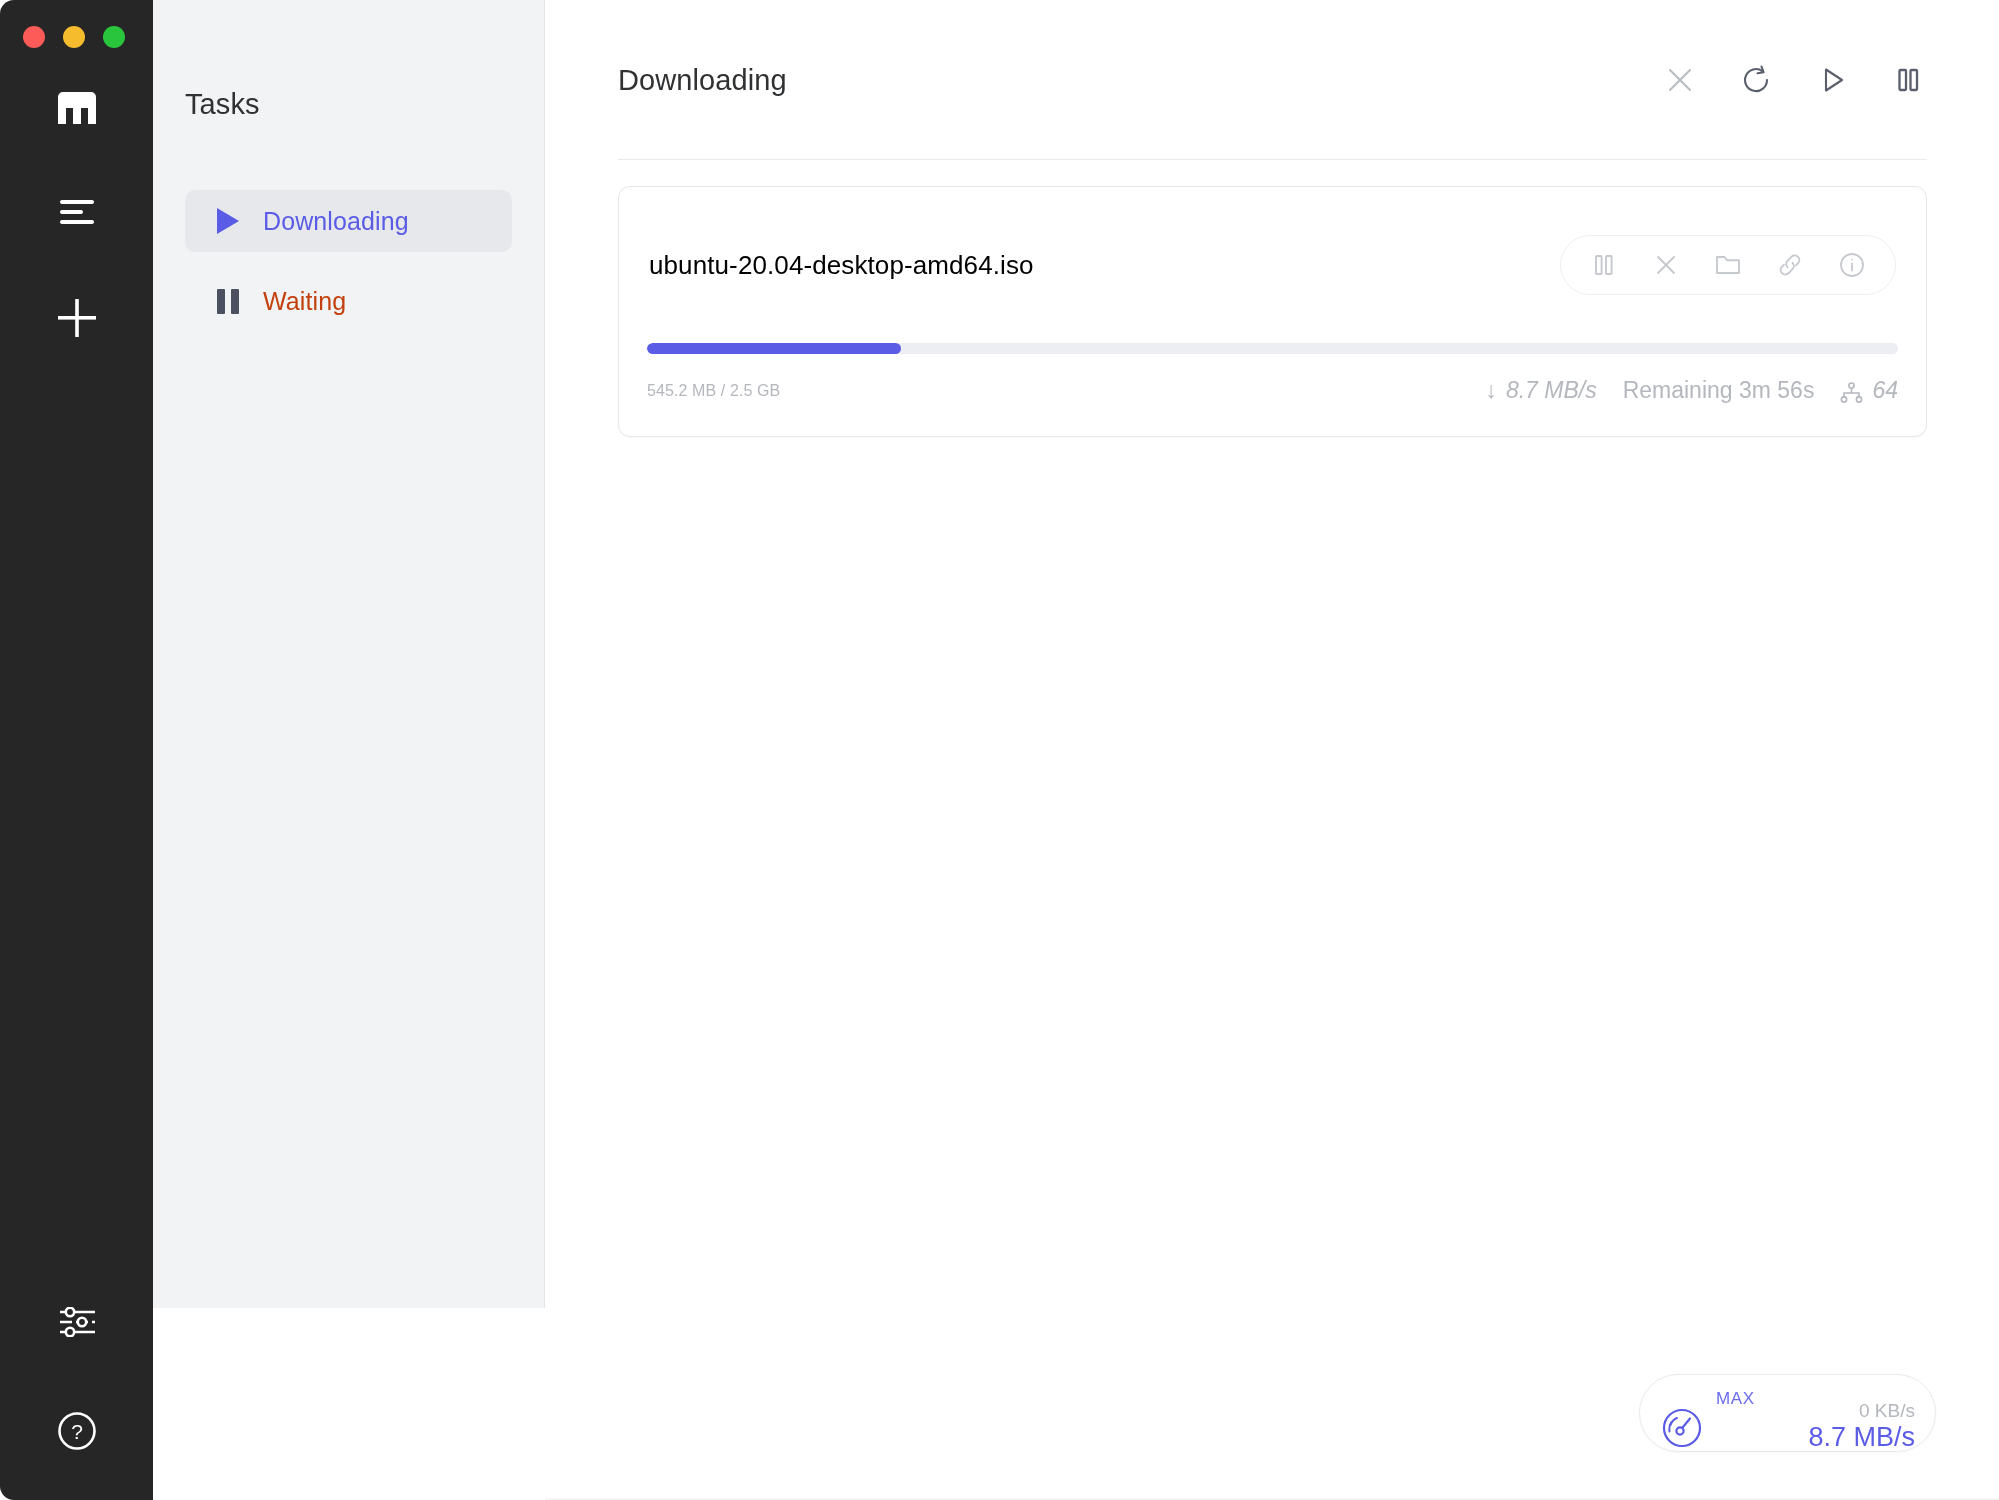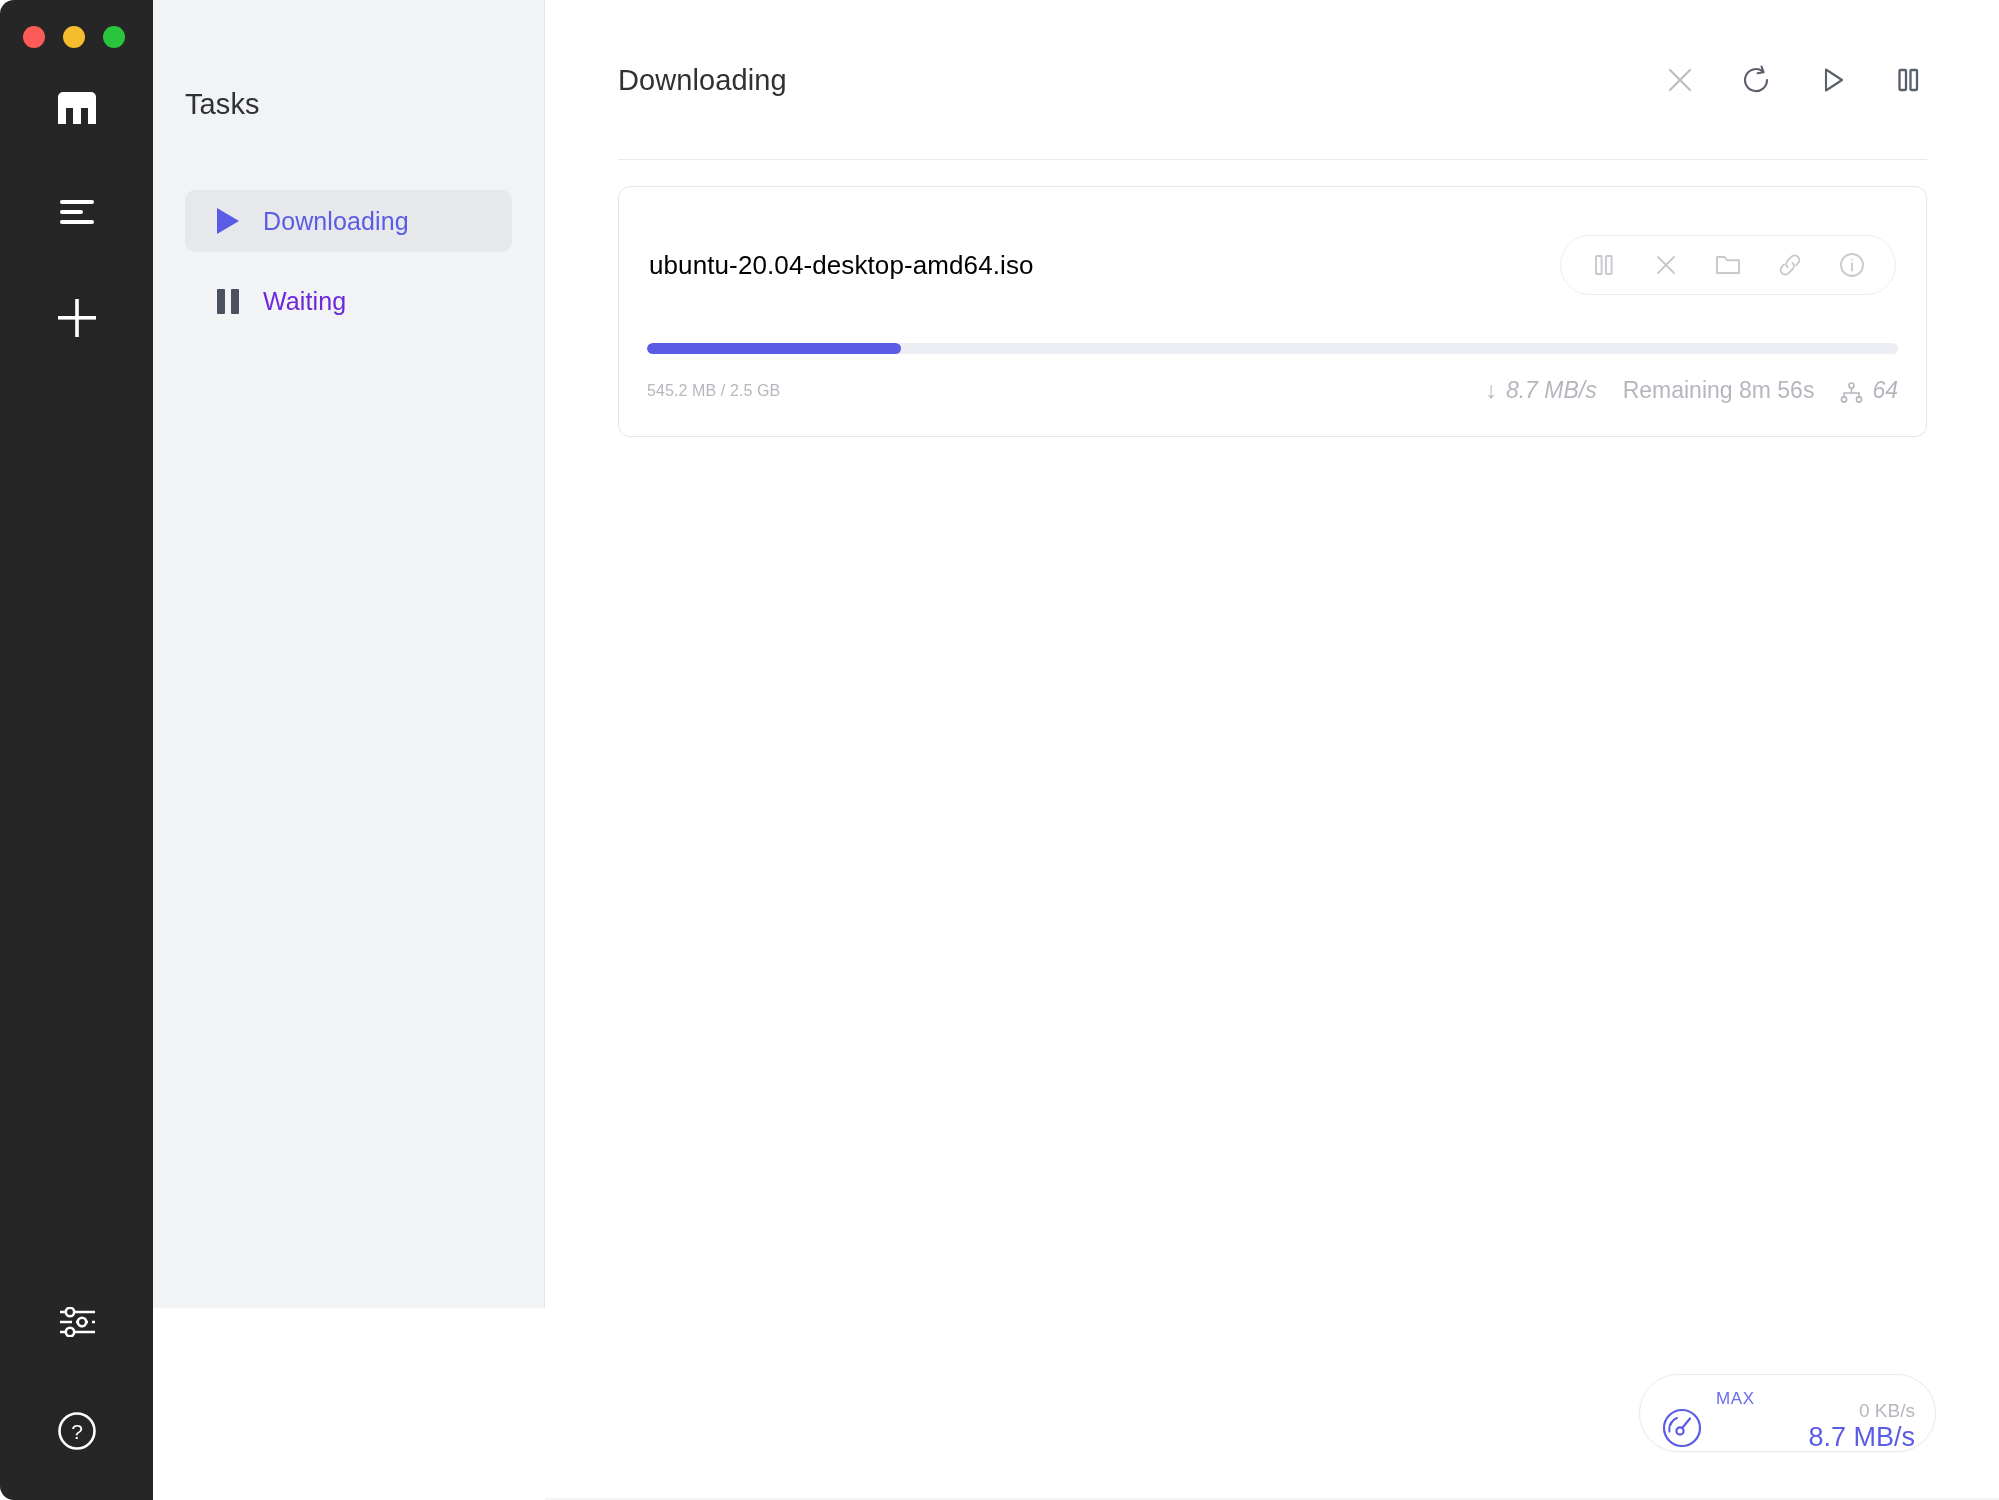--- a/index.html
+++ b/index.html
@@ -135,21 +135,21 @@
     width: 26px;
     height: 26px;
     display: flex;
     align-items: center;
     justify-content: center;
     flex: 0 0 26px;
   }
 
   .task-label {
     font-size: 25px;
-    color: #6d28d9;
+    color: #c2410c;
     letter-spacing: 0.1px;
   }
   .task-item.active .task-label { color: #5b5ce6; }
 
   
   .pause-glyph { display: flex; gap: 6px; }
   .pause-glyph i {
     display: block;
     width: 8px;
     height: 25px;
@@ -538,21 +538,21 @@
       <div class="card-stats">
         <div class="stat-left">545.2 MB / 2.5 GB</div>
 
         <div class="stat-right">
 
           <span class="stat-speed">
             <span>↓</span>
             <span>8.7 MB/s</span>
           </span>
 
-          <span class="stat-remaining">Remaining 8m 56s</span>
+          <span class="stat-remaining">Remaining 3m 56s</span>
 
           <span class="stat-peers">
             <svg width="23" height="22" viewBox="0 0 23 22" fill="none" stroke="#b4b7bd" stroke-width="1.6">
               <circle cx="11.5" cy="3.6" r="2.6"></circle>
               <circle cx="4" cy="17.5" r="2.6"></circle>
               <circle cx="19" cy="17.5" r="2.6"></circle>
               <path d="M11.5 6.2 L11.5 11 M11.5 11 L4 11 L4 14.9 M11.5 11 L19 11 L19 14.9"></path>
             </svg>
             <span>64</span>
           </span>

